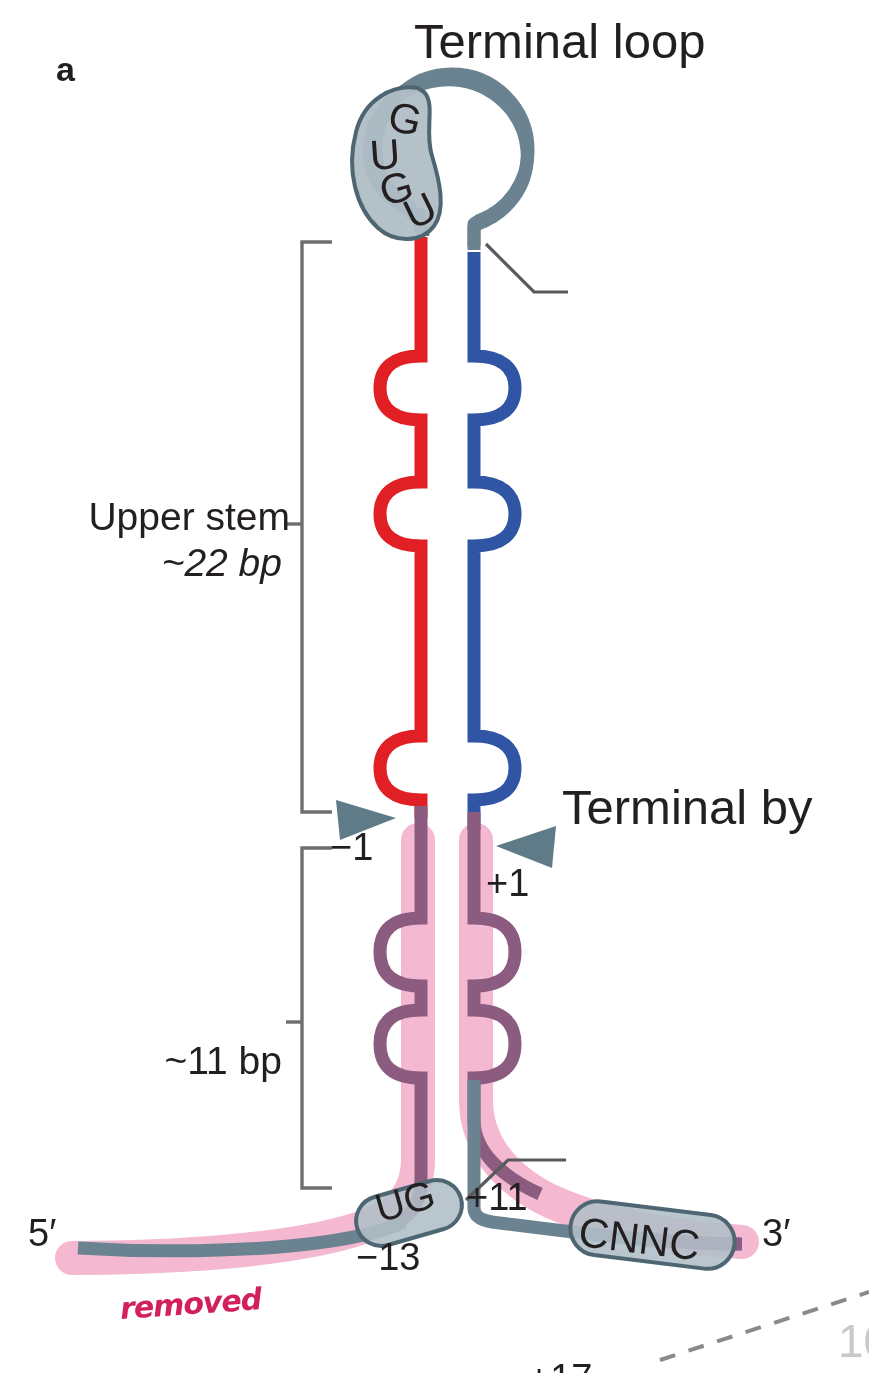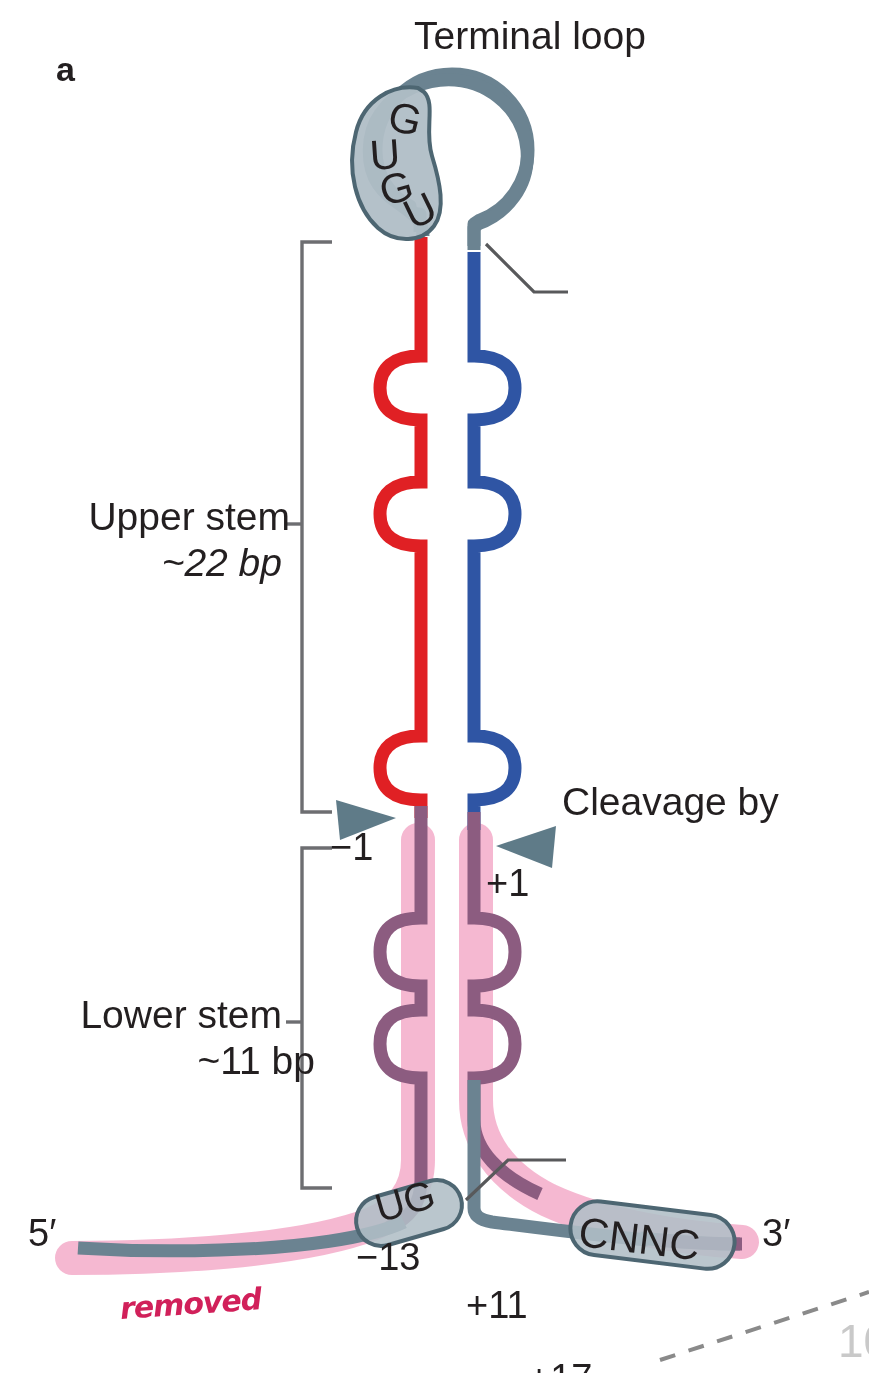--- a/index.html
+++ b/index.html
@@ -32,21 +32,21 @@
     font-family: "Liberation Sans", sans-serif;
     color: #231f20;
     line-height: 1.12;
   }
   .panel-label {
     font-weight: bold;
     font-size: 34px;
     letter-spacing: 0px;
   }
   .lbl-major {
-    font-size: 39px;
+    font-size: 49px;
     font-weight: normal;
   }
   .lbl-num {
     font-size: 38px;
     font-weight: normal;
   }
   .lbl-end {
     font-size: 38px;
     font-weight: normal;
   }
@@ -237,34 +237,33 @@
     <g>
       <path d="M 660 1360 L 869 1292" fill="none" stroke="#8a8a8a" stroke-width="4" stroke-dasharray="16 14" stroke-linecap="butt"></path>
     </g>
   </svg>
 
   <div class="txt panel-label" style="left:56px; top:50px;">a</div>
 
   <div class="txt lbl-major" style="left:414px; top:14px;">Terminal loop</div>
 
 
-  <div class="txt lbl-major" style="left:562px; top:780px;">Cleavage by</div>
+  <div class="txt lbl-major" style="left:562px; top:780px;">Terminal by</div>
 
 
   <div class="txt lbl-stem" style="left:8px; top:495px; width:282px;">Upper stem</div>
   <div class="txt lbl-stem" style="left:0px; top:541px; width:282px;font-style:italic;">~22 bp</div>
 
-  <div class="txt lbl-stem" style="left:0px; top:993px; width:282px;">Lower stem</div>
-  <div class="txt lbl-stem" style="left:0px; top:1039px; width:282px;padding-left:33px;">~11 bp</div>
+  <div class="txt lbl-stem" style="left:0px; top:1039px; width:282px;">~11 bp</div>
 
   <div class="txt lbl-num" style="left:330px; top:826px;">−1</div>
   <div class="txt lbl-num" style="left:486px; top:862px;">+1</div>
 
   <div class="txt lbl-num" style="left:356px; top:1236px;text-align:center;">−13</div>
-  <div class="txt lbl-num" style="left:466px; top:1284px;">+11</div>
+  <div class="txt lbl-num" style="left:466px; top:1176px;">+11</div>
   <div class="txt lbl-num" style="left:528px; top:1316px;margin-top:41px;">+17</div>
 
   <div class="txt lbl-end" style="left:28px; top:1212px;">5′</div>
   <div class="txt lbl-end" style="left:762px; top:1212px;">3′</div>
 
   <div class="txt" id="gugu-letters" style="left: 0px; top: 0px;"><span style="position: absolute; left: 395px; top: 92px; font-size: 42px; font-family: &quot;Liberation Sans&quot;, sans-serif; color: rgb(35, 31, 32); transform: rotate(14deg); transform-origin: left top;">G</span><span style="position: absolute; left: 368px; top: 132px; font-size: 42px; font-family: &quot;Liberation Sans&quot;, sans-serif; color: rgb(35, 31, 32); transform: rotate(-4deg); transform-origin: left top;">U</span><span style="position: absolute; left: 374px; top: 170px; font-size: 42px; font-family: &quot;Liberation Sans&quot;, sans-serif; color: rgb(35, 31, 32); transform: rotate(-16deg); transform-origin: left top;">G</span><span style="position: absolute; left: 396px; top: 196px; font-size: 42px; font-family: &quot;Liberation Sans&quot;, sans-serif; color: rgb(35, 31, 32); transform: rotate(-26deg); transform-origin: left top;">U</span></div>
 
   <div class="txt" style="left:370px; top:1188px; font-size:40px; transform:rotate(-16deg); transform-origin:left top;">UG</div>
 
   <div class="txt" style="left:582px; top:1208px; font-size:42px; transform:rotate(7deg); transform-origin:left top;">CNNC</div>

